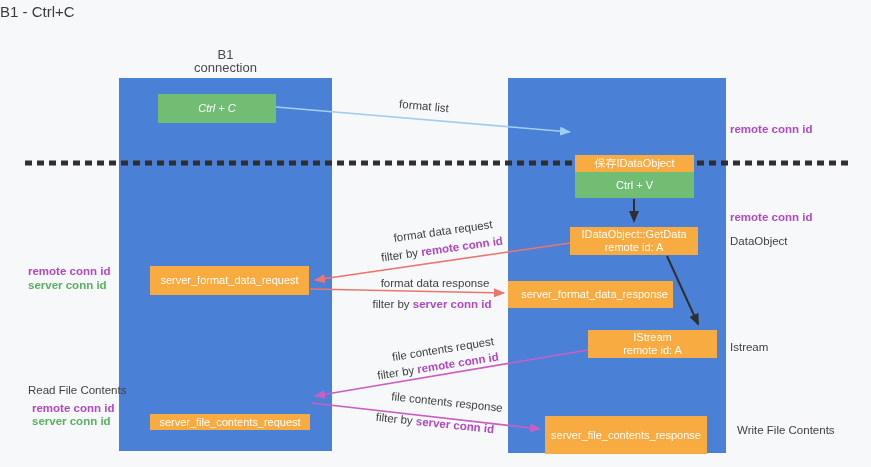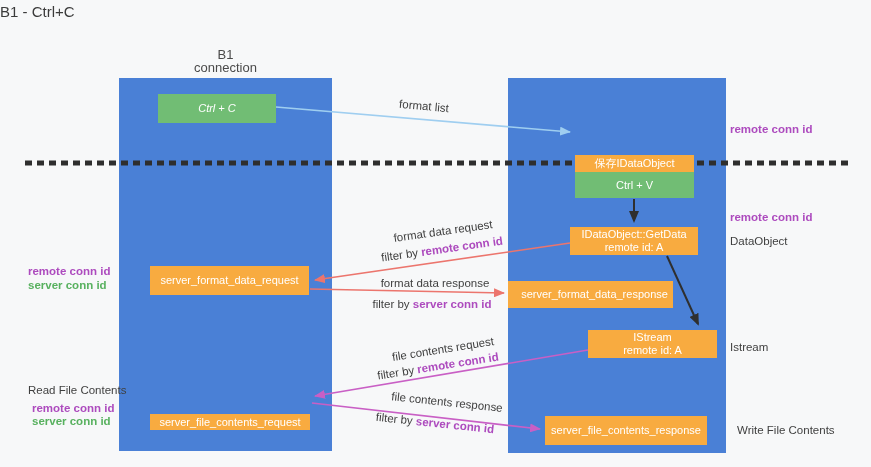--- a/index.html
+++ b/index.html
@@ -110,21 +110,21 @@
 
   <div class="node orange" style="left:588px;top:330px;width:129px;height:28px;">
     <span>IStream</span>
     <span>remote id: A</span>
   </div>
 
   <div class="node orange" style="left:150px;top:382px;width:160px;height:16px;margin-top:32px;">
     <span>server_file_contents_request</span>
   </div>
 
-  <div class="node orange" style="left:545px;top:416px;width:162px;height:29px;">
+  <div class="node orange" style="left:545px;top:416px;width:162px;height:38px;">
     <span>server_file_contents_response</span>
   </div>
 
   <div class="flow-label" style="left:424px;top:106px;transform:translate(-50%,-50%) rotate(5deg);">format list</div>
 
   <div class="flow-label" style="left:443px;top:231px;transform:translate(-50%,-50%) rotate(-8deg);">format data request</div>
   <div class="flow-label" style="left:442px;top:249px;transform:translate(-50%,-50%) rotate(-8deg);">
     <span>filter by</span> <span class="purple">remote conn id</span>
   </div>
 

